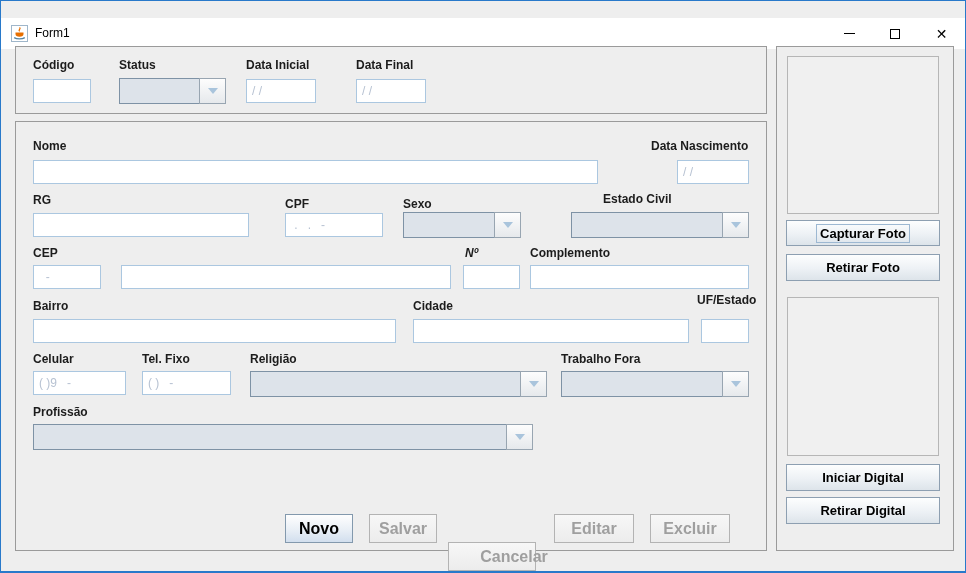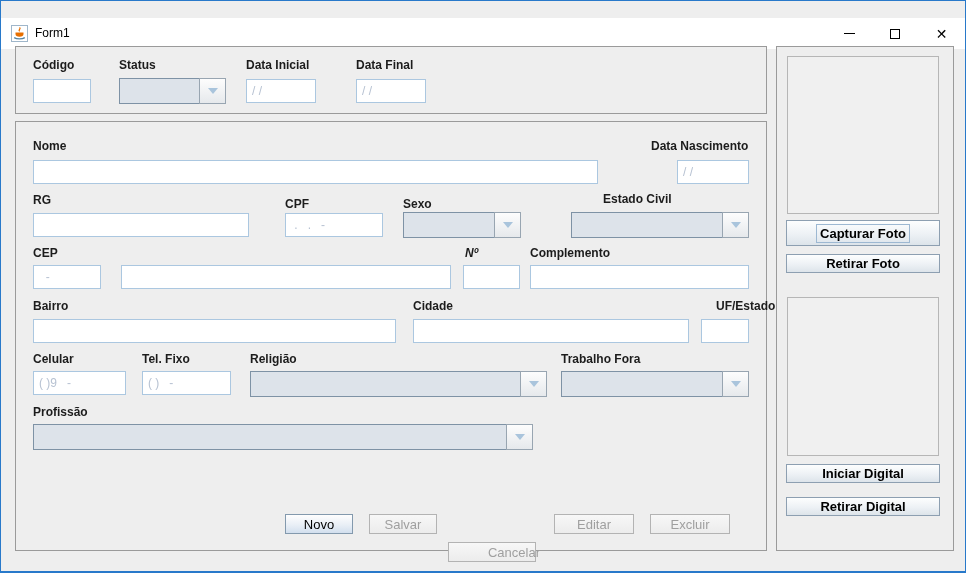--- a/index.html
+++ b/index.html
@@ -38,30 +38,30 @@
     flex:1; background:#dde3ea; border:1px solid #7e92a5; border-right:none; height:100%;
   }
   .combo-btn {
     width:27px; height:100%; background:linear-gradient(180deg,#fdfdfd,#e6e9ec);
     border:1px solid #98a5b1; display:flex; align-items:center; justify-content:center;
   }
   .arr { width:0; height:0; border-left:5px solid transparent; border-right:5px solid transparent;
     border-top:6px solid #a9c4dc; display:block; }
 
   .btn {
-    position:absolute; height:20px; font-family:"Liberation Sans", sans-serif;
-    font-size:13px; font-weight:normal; text-align:center;
+    position:absolute; height:29px; font-family:"Liberation Sans", sans-serif;
+    font-size:16px; font-weight:bold; text-align:center;
     border:1px solid #8399ad; background:linear-gradient(180deg,#fefefe 0%,#e9eff6 55%,#d2dfee 100%);
     color:#000; cursor:default; display:flex; align-items:center; justify-content:center;
   }
   .btn.disabled {
     border:1px solid #b3b3b3; background:linear-gradient(180deg,#f7f7f7,#ececec); color:#9f9f9f;
   }
   .sidebtn {
-    position:absolute; left:785px; width:154px; height:19px;
+    position:absolute; left:785px; width:154px; height:27px;
     border:1px solid #8d9fb1; background:linear-gradient(180deg,#fdfefe 0%,#edf1f5 55%,#dde4ea 100%);
     font-size:13px; font-weight:bold; color:#000;
     display:flex; align-items:center; justify-content:center; cursor:default;
   }
   .focusring { border:1px solid #9db8d2; padding:1px 3px; }
   .imgbox { position:absolute; left:786px; width:152px; background:#f0f0f0; border:1px solid #b6b6b6; }
 </style>
 </head>
 <body>
 
@@ -133,21 +133,21 @@
   <input class="tf" style="left: 120px; top: 264px; width: 330px;">
   <div class="lbl" style="left:464px; top:245px;font-style:italic;">Nº</div>
   <input class="tf" style="left: 462px; top: 264px; width: 57px;">
   <div class="lbl" style="left:529px; top:245px;">Complemento</div>
   <input class="tf" style="left: 529px; top: 264px; width: 219px;">
 
   <div class="lbl" style="left:32px; top:298px;">Bairro</div>
   <input class="tf" style="left: 32px; top: 318px; width: 363px;">
   <div class="lbl" style="left:412px; top:298px;">Cidade</div>
   <input class="tf" style="left: 412px; top: 318px; width: 276px;">
-  <div class="lbl" style="left:696px; top:298px;margin-left:19px;">UF/Estado</div>
+  <div class="lbl" style="left:696px; top:292px;">UF/Estado</div>
   <input class="tf" style="left: 700px; top: 318px; width: 48px;">
 
   <div class="lbl" style="left:32px; top:351px;">Celular</div>
   <input class="tf" style="left: 32px; top: 370px; width: 93px;" placeholder="( )9   -">
   <div class="lbl" style="left:141px; top:351px;">Tel. Fixo</div>
   <input class="tf" style="left: 141px; top: 370px; width: 89px;" placeholder="( )   -">
   <div class="lbl" style="left:249px; top:351px;">Religião</div>
   <div class="combo" style="left:249px; top:370px; width:297px;">
     <div class="combo-field"></div>
     <div class="combo-btn">

